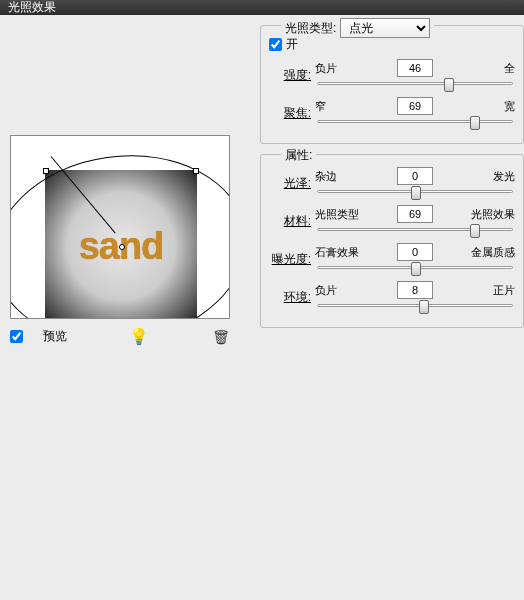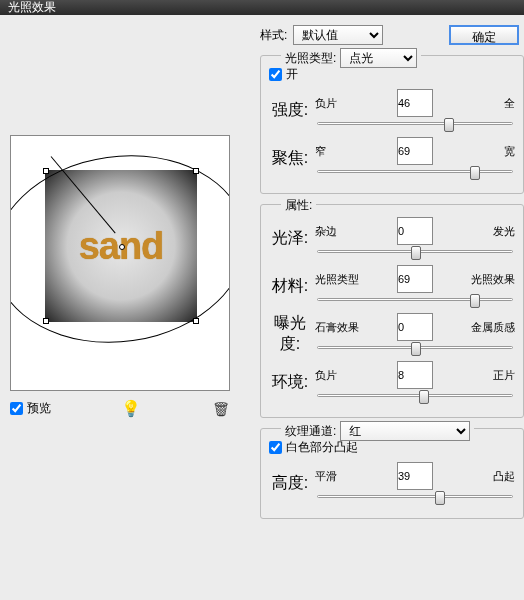--- a/index.html
+++ b/index.html
@@ -5,55 +5,55 @@
     * { margin: 0; padding: 0; box-sizing: border-box; font-family: "Microsoft YaHei", sans-serif; }
     body { width: 524px; height: 600px; background: #ececec; font-size: 12px; overflow: hidden; }
     
     .titlebar { height: 15px; background: linear-gradient(#4a4a4a, #2a2a2a); color: #fff; display: flex; align-items: center; padding: 0 8px; }
     .titlebar span { font-size: 12px; }
     
     .dialog-body { display: flex; padding: 10px 0 0 10px; gap: 10px; height: 572px; }
     
     
     .left-col { width: 240px; display: flex; flex-direction: column; }
-    .preview-box { width: 220px; height: 256px; background: #fff; border: 1px solid #888; margin-top: 110px; position: relative; overflow: hidden; }
+    .preview-box { width: 220px; height: 184px; background: #fff; border: 1px solid #888; margin-top: 110px; position: relative; overflow: hidden; }
     .preview-inner { position: absolute; left: 34px; top: 34px; width: 152px; height: 152px; background: radial-gradient(circle at 50% 50%, #e8e8e8 0%, #ccc 50%, #555 85%, #222 100%); display:flex;align-items:center;justify-content:center; }
     .sand-text { font-size: 38px; font-weight: bold; color: #c78a2a; font-family: Arial; letter-spacing: -1px; text-shadow: 0 0 1px #a86b00; }
     .handle { position:absolute; width:6px; height:6px; background:#fff; border:1px solid #000; }
     .ellipse { position:absolute; border:1px solid #000; border-radius:50%; left:-18px; top:20px; width:254px; height:186px; transform:rotate(-8deg); }
     .centerdot { position:absolute; left:108px; top:108px; width:6px; height:6px; background:#fff; border:1px solid #000; border-radius:50%; }
     .diag { position:absolute; left:40px; top:20px; width:100px; height:1px; border-top:1px solid #000; transform:rotate(50deg); transform-origin:left; }
     
     .preview-footer { display:flex; align-items:center; justify-content:space-between; width:220px; margin-top:8px; }
-    .preview-footer label { display:flex; align-items:center; gap:4px; }
+    .preview-footer label { display:flex; align-items:center; gap:20px; }
     .bulb-icon { font-size:16px; color:#333; cursor:pointer; }
     .trash-icon { font-size:14px; color:#333; cursor:pointer; }
     
     
     .right-col { flex:1; display:flex; flex-direction:column; gap:4px; }
     
     .row { display:flex; align-items:center; gap:6px; margin-bottom:4px; }
     .label { font-size:12px; color:#000; white-space:nowrap; }
     
     .select-box { height:20px; border:1px solid #888; background:linear-gradient(#fff,#eee); font-size:12px; padding:1px 4px; }
     
     .btn { height:20px; border:1px solid #888; background:linear-gradient(#fff,#e5e5e5); padding:2px 10px; font-size:12px; cursor:pointer; min-width:70px; }
     .btn.primary { border:2px solid #4a8de8; }
     .btn:disabled { color:#999; }
     
     .groupbox { border:1px solid #bbb; border-radius:3px; margin-bottom:6px; padding:6px 8px 8px 8px; position:relative; }
     .groupbox > .legend { position:absolute; top:-8px; left:20px; background:#ececec; padding:0 4px; font-size:12px; display:flex; align-items:center; gap:4px; }
     
     .slider-row { display:flex; align-items:center; gap:4px; margin:6px 0; }
-    .slider-row .slabel { width:42px; text-align:center; font-size:16px; }
+    .slider-row .slabel { width:42px; text-align:right; font-size:12px;text-decoration:underline; }
     .slider-body { flex:1; display:flex; flex-direction:column; }
     .slider-top { display:flex; justify-content:space-between; align-items:center; font-size:11px; }
     .slider-top .endl, .slider-top .endr { width:46px; font-size:11px; }
     .slider-top .endr { text-align:right; }
-    .slider-val { width:36px; height:28px; border:1px solid #888; background:#fff; text-align:left; font-size:11px; }
+    .slider-val { width:36px; height:18px; border:1px solid #888; background:#fff; text-align:center; font-size:11px; }
     .slider-track { position:relative; height:12px; margin:2px 2px 0 2px; }
     .track-line { position:absolute; left:0; right:0; top:3px; height:3px; background:#fff; border:1px solid #999; border-radius:2px; }
     .thumb { position:absolute; top:-1px; width:10px; height:14px; background:linear-gradient(#fff,#ccc); border:1px solid #666; border-radius:2px; cursor:pointer; }
     
     .check-row { display:flex; align-items:center; gap:4px; margin:4px 0; }
     input[type=checkbox]{ width:13px; height:13px; }
     .right-side { position:relative; }
   </style>
 </head>
 <body>
@@ -82,32 +82,25 @@
         <input type="checkbox" checked="" style="">
         <span>预览</span>
       </label>
       <span class="bulb-icon">💡</span>
       <span class="trash-icon">🗑</span>
     </div>
   </div>
 
   <div class="right-col right-side">
 
-    <div class="row" style="margin-bottom:6px;">
-      <span class="label">样式:</span>
-      <select class="select-box" style="width:90px;">
-        <option>默认值</option>
-      </select>
-      <button class="btn primary" style="margin-left:60px;width:60px;">确定</button>
-    </div>
 
     <div class="groupbox">
       <div class="legend">
         <span>光照类型:</span>
-        <select class="select-box" style="width:77px;">
+        <select class="select-box" style="width:90px;">
           <option>点光</option>
         </select>
       </div>
       <div class="check-row">
         <input type="checkbox" checked="" style="">
         <span>开</span>
       </div>
 
       <div class="slider-row">
         <span class="slabel">强度:</span>
@@ -195,41 +188,15 @@
               <span class="endr">正片</span>
             </div>
           <div class="slider-track">
               <div class="track-line"></div>
               <div class="thumb" style="left: 52%;"></div>
             </div>
         </div>
       </div>
     </div>
 
-    <div class="groupbox">
-      <div class="legend">
-        <span>纹理通道:</span>
-        <select class="select-box" style="width:130px;">
-          <option>红</option>
-        </select>
-      </div>
-      <div class="check-row">
-        <input type="checkbox" checked="" style="">
-        <span>白色部分凸起</span>
-      </div>
-      <div class="slider-row">
-        <span class="slabel">高度:</span>
-        <div class="slider-body">
-          <div class="slider-top">
-              <span class="endl">平滑</span>
-              <input class="slider-val" value="39" style="">
-              <span class="endr">凸起</span>
-            </div>
-          <div class="slider-track">
-              <div class="track-line"></div>
-              <div class="thumb" style="left: 60%;"></div>
-            </div>
-        </div>
-      </div>
-    </div>
 
   </div>
 </div>
 
 </body></html>

